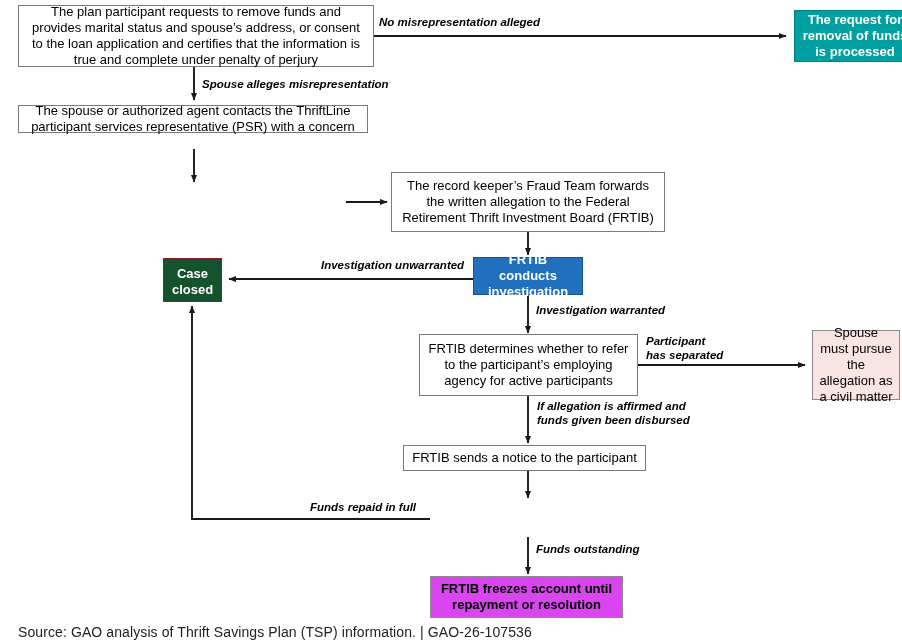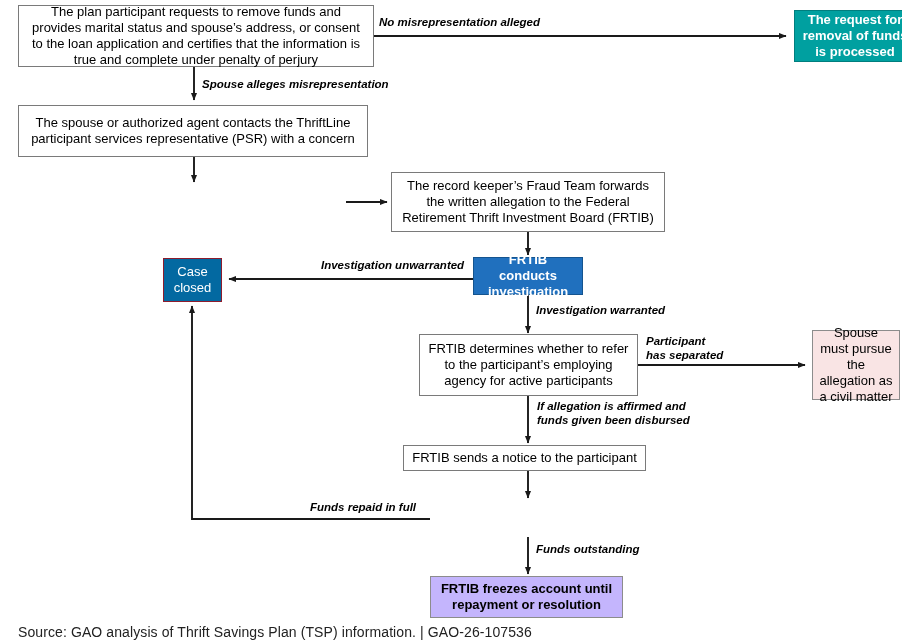--- a/index.html
+++ b/index.html
@@ -51,32 +51,33 @@
     color: #ffffff;
     font-weight: bold;
   }
   .node.blue {
     background: #2070be;
     border: 1px solid #14548f;
     color: #ffffff;
     font-weight: bold;
   }
   .node.red {
-    background: #0369a1;
+    background: #14532d;
     border: 1px solid #8d1c2d;
     color: #ffffff;
-    font-weight: normal;
+    font-weight: bold;
+    align-items: flex-end;
   }
   .node.pink {
     background: #f9e4e4;
     border: 1px solid #8c8c8c;
     color: #000;
   }
   .node.cream {
-    background: #c4b5fd;
+    background: #d946ef;
     border: 1px solid #8c8c8c;
     color: #000;
     font-weight: bold;
   }
   .edge-label {
     position: absolute;
     font-size: 11.5px;
     font-style: italic;
     font-weight: bold;
     color: #000;
@@ -132,21 +133,21 @@
   </svg>
 
   <div class="node plain" style="left:2px; top:5px; width:356px; height:62px;">
     <span>The plan participant requests to remove funds and provides marital status and spouse’s address, or consent to the loan application and certifies that the information is true and complete under penalty of perjury</span>
   </div>
 
   <div class="node teal" style="left:778px; top:10px; width:122px; height:52px;">
     <span>The request for removal of funds is processed</span>
   </div>
 
-  <div class="node plain" style="left:2px; top:105px; width:350px; height:52px;">
+  <div class="node plain" style="left:2px; top:105px; width:350px; height:28px;">
     <span>The spouse or authorized agent contacts the ThriftLine participant services representative (PSR) with a concern</span>
   </div>
 
 
   <div class="node plain" style="left:375px; top:172px; width:274px; height:60px;">
     <span>The record keeper’s Fraud Team forwards the written allegation to the Federal Retirement Thrift Investment Board (FRTIB)</span>
   </div>
 
   <div class="node blue" style="left:457px; top:257px; width:110px; height:38px;">
     <span>FRTIB conducts investigation</span>

